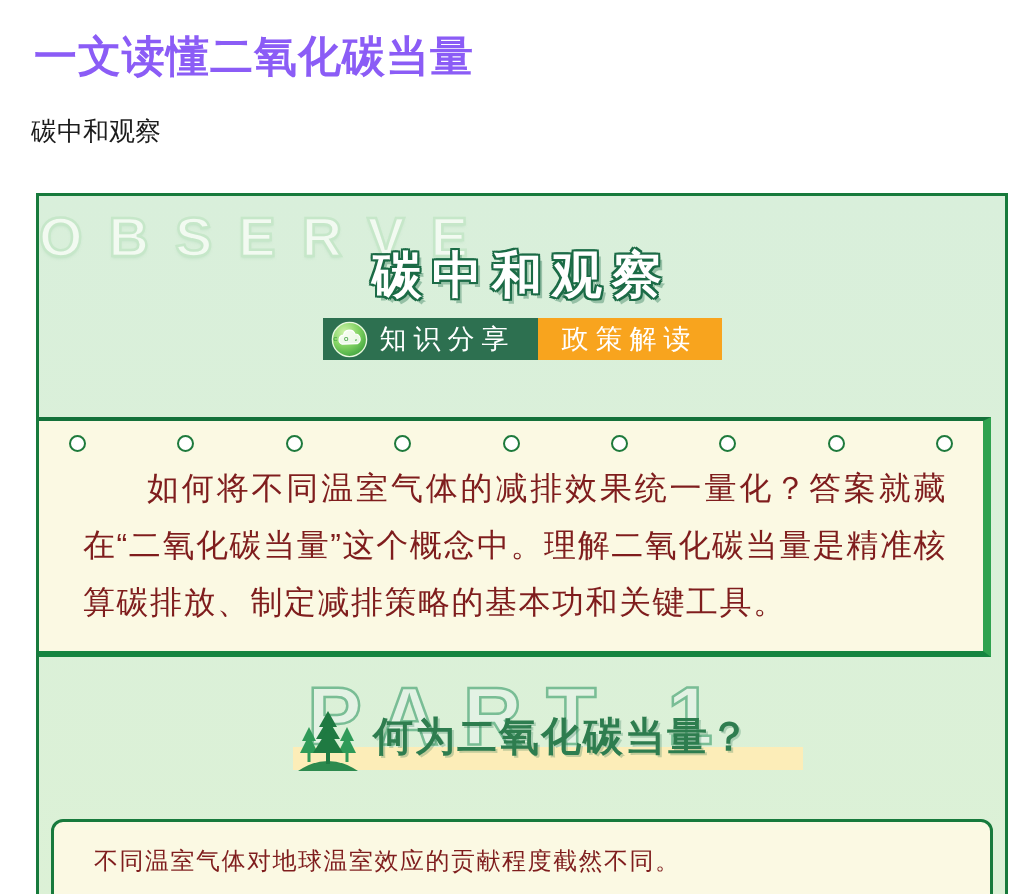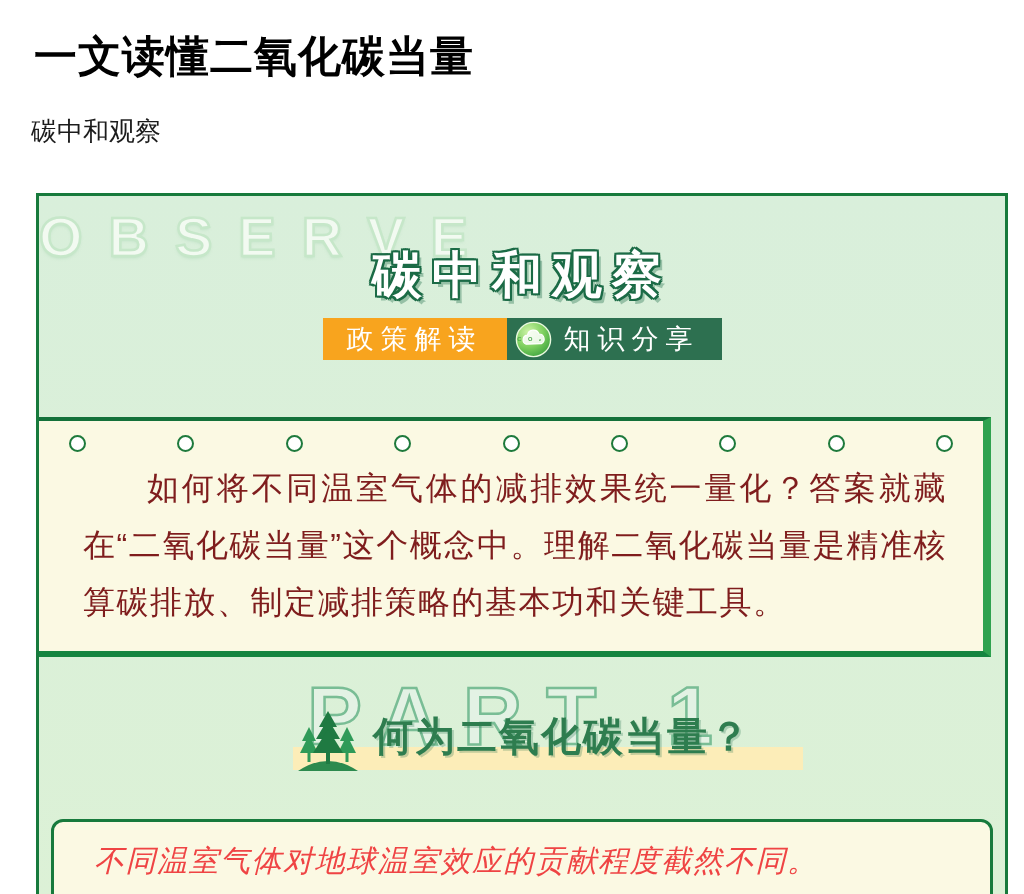--- a/index.html
+++ b/index.html
@@ -7,21 +7,21 @@
     width: 1024px; height: 894px;
     overflow: hidden;
     background: #ffffff;
     font-family: "Liberation Sans", "DejaVu Sans", sans-serif;
   }
   
   .page-title {
     margin: 28px 0 0 34px;
     font-size: 43px;
     font-weight: 700;
-    color: #000000;
+    color: #8b5cf6;
     letter-spacing: 1px;
   }
   .page-subtitle {
     margin: 28px 0 0 31px;
     font-size: 26px;
     font-weight: 400;
     color: #1c1c1c;
   }
   
   .card {
@@ -160,58 +160,57 @@
   }
   
   .body-box {
     margin: 10px 12px 0 12px;
     background: #fbf9e3;
     border: 3px solid #177a3c;
     border-radius: 12px;
     padding: 13px 28px 70px 40px;
   }
   .body-text {
-    font-size: 30px;
+    font-size: 24px;
     line-height: 52px;
     letter-spacing: 1.5px;
-    color: #ef4444;
+    color: #7f1d1d;
     text-align: justify;
-    font-style: italic;
   }
 </style>
 </head>
 <body>
 
 <h1 class="page-title">一文读懂二氧化碳当量</h1>
 <div class="page-subtitle">碳中和观察</div>
 
 <div class="card">
 
   <div class="observe-mark">OBSERVE</div>
 
   <div class="brand-title">碳中和观察</div>
 
   <div class="badge-row">
-    <div class="badge badge-orange">
-      <span>政策解读</span>
-    </div>
     <div class="badge badge-green">
       <svg class="co2-icon" viewBox="0 0 40 40">
         <defs>
           <radialGradient id="co2g" cx="35%" cy="28%" r="80%">
             <stop offset="0%" stop-color="#cdf3a8"></stop>
             <stop offset="55%" stop-color="#7ed05f"></stop>
             <stop offset="100%" stop-color="#3da23f"></stop>
           </radialGradient>
         </defs>
         <circle cx="20" cy="20" r="18.5" fill="url(#co2g)" stroke="#e9f9df" stroke-width="1.5"></circle>
         <path d="M12 25 a5 5 0 0 1 1.5-9.7 a6.5 6.5 0 0 1 12.5-1.2 a5.5 5.5 0 0 1 2.5 10.4 z" fill="rgba(255,255,255,0.85)" stroke="#ffffff" stroke-width="1.2"></path>
         <text x="19" y="22" font-size="6.2" font-weight="bold" fill="#4aa84a" text-anchor="middle" font-family="Liberation Sans, sans-serif">CO₂</text>
       </svg>
       <span>知识分享</span>
+    </div>
+    <div class="badge badge-orange">
+      <span>政策解读</span>
     </div>
   </div>
 
   <div class="intro-panel">
     <div class="perforation-row">
       <span class="dot"></span>
       <span class="dot"></span>
       <span class="dot"></span>
       <span class="dot"></span>
       <span class="dot"></span>

